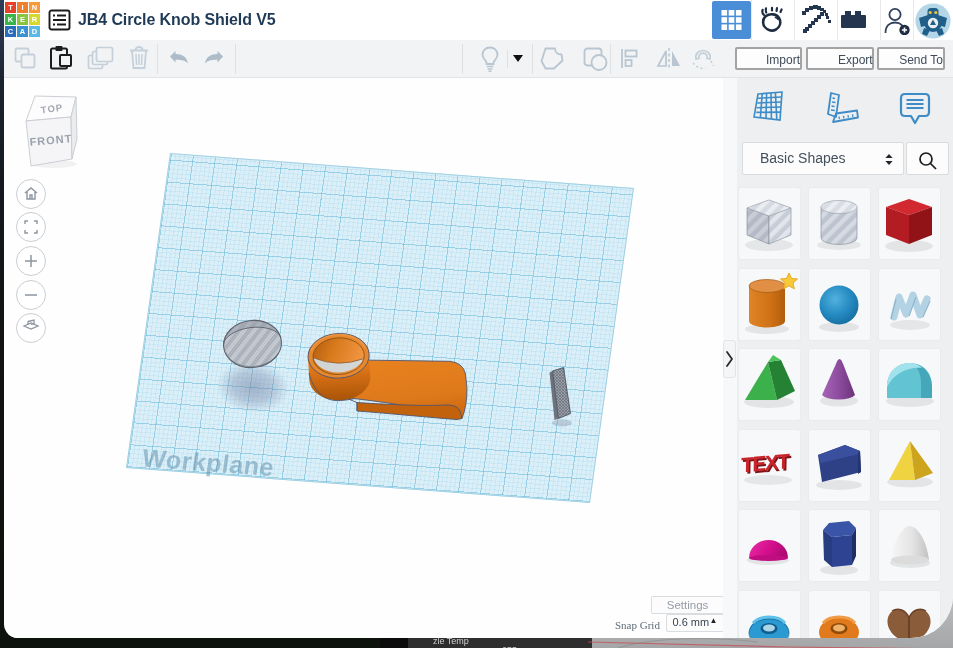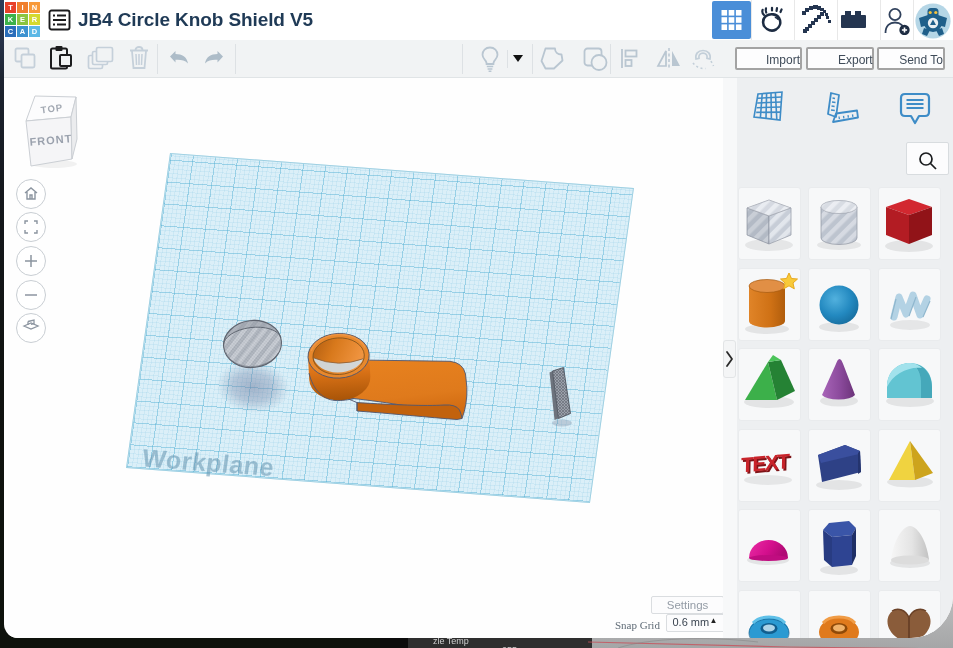--- a/index.html
+++ b/index.html
@@ -187,20 +187,27 @@
           <path d="M4 2 L12 4 L9 26 L1 23 Z" transform="translate(1,-1)"></path>
           <path d="M7 29 L32 24.5 L31 17.5 L10 20.5 Z" transform="translate(0,1)"></path>
           <path d="M6.5 6 L9 6.5 M6 10 L9.5 10.5 M5.5 14 L8.6 14.5 M5 18 L8.8 18.5 M13 24.5 L13.4 27 M17.5 23.8 L17.9 26.3 M22 23.1 L22.4 25.6 M26.5 22.4 L26.9 24.9" stroke-width="1.3"></path>
         </g>
       </svg>
       <svg style="position:absolute;left:162px;top:14px;" width="32" height="34" viewBox="0 0 32 34">
         <path d="M6 2 L26 2 Q30 2 30 6 L30 20 Q30 24 26 24 L20 24 L16 31 L12 24 L6 24 Q2 24 2 20 L2 6 Q2 2 6 2 Z" fill="none" stroke="#3e8cc7" stroke-width="2.2" stroke-linejoin="round"></path>
         <path d="M7.5 8 L24.5 8 M7.5 12 L24.5 12 M7.5 16 L24.5 16" stroke="#3e8cc7" stroke-width="1.8"></path>
       </svg>
 
+      <div style="position:absolute;left:5px;top:64px;width:162px;height:33px;background:#fcfcfd;border:1px solid #d8dcdf;border-radius:2px;box-sizing:border-box;">
+        <span style="position:absolute;left:17px;top:7px;font-size:14px;color:#44505c;">Basic Shapes</span>
+        <svg style="position:absolute;right:10px;top:11px;" width="8" height="11" viewBox="0 0 8 11">
+          <path d="M4 0 L7.6 4 L0.4 4 Z" fill="#20262c"></path>
+          <path d="M4 11 L7.6 7 L0.4 7 Z" fill="#20262c"></path>
+        </svg>
+      </div>
       <div style="position:absolute;left:169px;top:64px;width:43px;height:33px;background:#fcfcfd;border:1px solid #d8dcdf;border-radius:2px;box-sizing:border-box;">
         <svg style="position:absolute;left:10px;top:7px;" width="21" height="21" viewBox="0 0 21 21">
           <circle cx="9" cy="9" r="6" fill="none" stroke="#1a1c1e" stroke-width="1.7"></circle>
           <path d="M13.5 13.5 L19 19" stroke="#1a1c1e" stroke-width="1.7"></path>
         </svg>
       </div>
       <svg width="0" height="0" style="position:absolute;">
         <defs>
           <pattern id="stripe1" width="9" height="9" patternUnits="userSpaceOnUse" patternTransform="rotate(45)">
             <rect width="9" height="9" fill="#c7cdd7"></rect>
@@ -364,21 +371,21 @@
       </div>
 
       <svg style="position:absolute;left:44px;top:9px;" width="23" height="22" viewBox="0 0 23 22">
         <rect x="1.5" y="1.5" width="20" height="19" rx="2" fill="none" stroke="#1b1b1d" stroke-width="1.9"></rect>
         <rect x="5" y="5.5" width="2" height="2" fill="#1b1b1d"></rect>
         <rect x="9" y="5.5" width="9" height="2" fill="#1b1b1d"></rect>
         <rect x="5" y="10" width="13" height="2" fill="#1b1b1d"></rect>
         <rect x="5" y="14.5" width="2" height="2" fill="#1b1b1d"></rect>
         <rect x="9" y="14.5" width="9" height="2" fill="#1b1b1d"></rect>
       </svg>
-      <div style="position:absolute;left:74px;top:0;height:40px;line-height:40px;font-size:19px;font-weight:bold;color:#1f3a56;letter-spacing:-0.1px;">JB4 Circle Knob Shield V5</div>
+      <div style="position:absolute;left:74px;top:0;height:40px;line-height:40px;font-size:16px;font-weight:bold;color:#1f3a56;letter-spacing:-0.1px;">JB4 Circle Knob Shield V5</div>
 
       <div class="vsep" style="left:747px;"></div>
       <div class="vsep" style="left:790px;"></div>
       <div class="vsep" style="left:833px;"></div>
       <div class="vsep" style="left:876px;"></div>
       <div class="vsep" style="left:909px;"></div>
 
       <div style="position:absolute;left:708px;top:1px;width:39px;height:38px;background:#4a8ed8;border-radius:2px;">
         <svg width="39" height="38" viewBox="0 0 39 38">
           <g fill="#fff">

